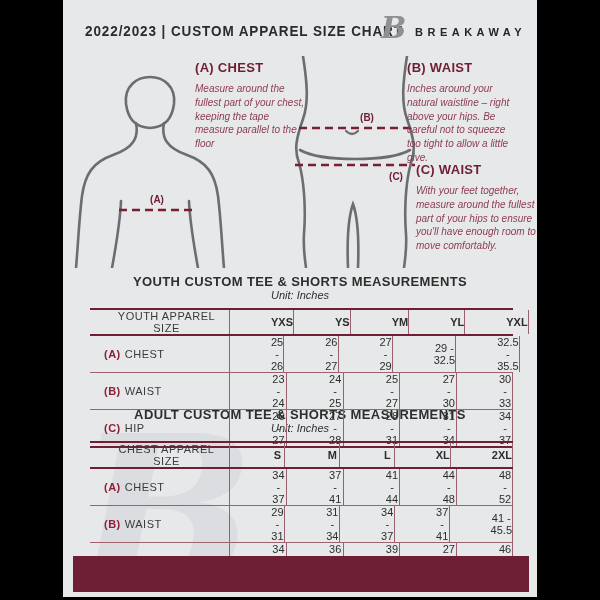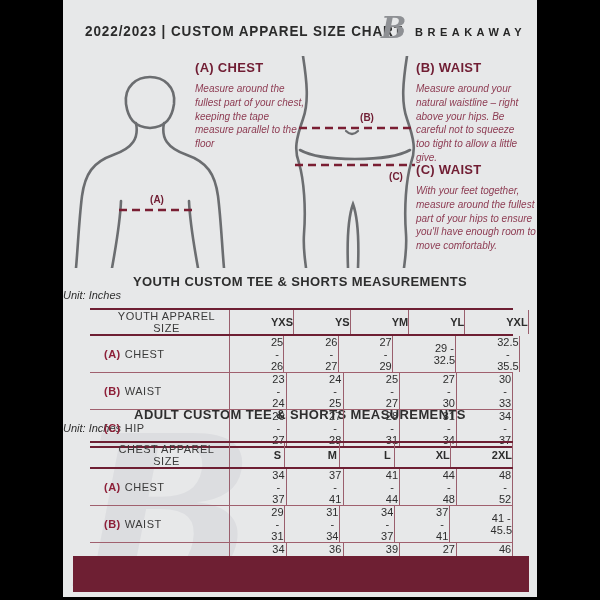--- a/index.html
+++ b/index.html
@@ -29,21 +29,21 @@
   .fig{position:absolute;}
   .guide-block{position:absolute;}
   .guide-heading{font-size:13px;font-weight:bold;color:#701d33;letter-spacing:.3px;}
   .guide-body{margin-top:7px;font-size:10px;font-style:italic;color:#8d3b52;line-height:1.38;}
   
   .section-title{
     position:absolute;left:0;width:100%;text-align:center;font-size:13px;
     font-weight:bold;color:#2e2e2e;letter-spacing:.4px;
   }
   .section-unit{
-    position:absolute;left:0;width:100%;text-align:left;font-size:11px;
+    position:absolute;left:0;width:100%;text-align:center;font-size:11px;
     font-style:italic;color:#2e2e2e;
   }
   
   .size-table{position:absolute;left:27px;width:423px;border-top:2px solid #6e1f33;z-index:2;}
   .trow{display:grid;grid-template-columns:139px repeat(5,1fr);text-align:center;}
   .trow.thead{border-bottom:2px solid #6e1f33;}
   .trow.data{border-bottom:1px solid #a0606e;}
   .trow.last{border-bottom:2px solid #6e1f33;}
   .tcell{
     min-height:22px;display:flex;align-items:center;justify-content:center;
@@ -98,23 +98,23 @@
     <text x="76" y="65" text-anchor="middle" font-size="10" font-weight="bold" fill="#701d33">(B)</text>
     <line x1="4" y1="109" x2="124" y2="109" stroke="#7a1e33" stroke-width="2.6" stroke-dasharray="8 5"></line>
     <text x="105" y="124" text-anchor="middle" font-size="10" font-weight="bold" fill="#701d33">(C)</text>
   </svg>
 
   <div class="guide-block" style="left:132px;top:60px;width:112px;">
     <div class="guide-heading">(A) CHEST</div>
     <div class="guide-body">Measure around the fullest part of your chest, keeping the tape measure parallel to the floor</div>
   </div>
 
-  <div class="guide-block" style="left:353px;top:60px;width:112px;">
+  <div class="guide-block" style="left:344px;top:60px;width:112px;">
     <div class="guide-heading">(B) WAIST</div>
-    <div class="guide-body">Measure around your natural waistline – right above your hips. Be careful not to squeeze too tight to allow a little give.</div>
+    <div class="guide-body">Inches around your natural waistline – right above your hips. Be careful not to squeeze too tight to allow a little give.</div>
   </div>
 
   <div class="guide-block" style="left:353px;top:162px;width:120px;">
     <div class="guide-heading">(C) WAIST</div>
     <div class="guide-body">With your feet together, measure around the fullest part of your hips to ensure you'll have enough room to move comfortably.</div>
   </div>
 
   <div class="watermark">B</div>
 
   <div class="section-title" style="top:274px;">YOUTH CUSTOM TEE &amp; SHORTS MEASUREMENTS</div>

